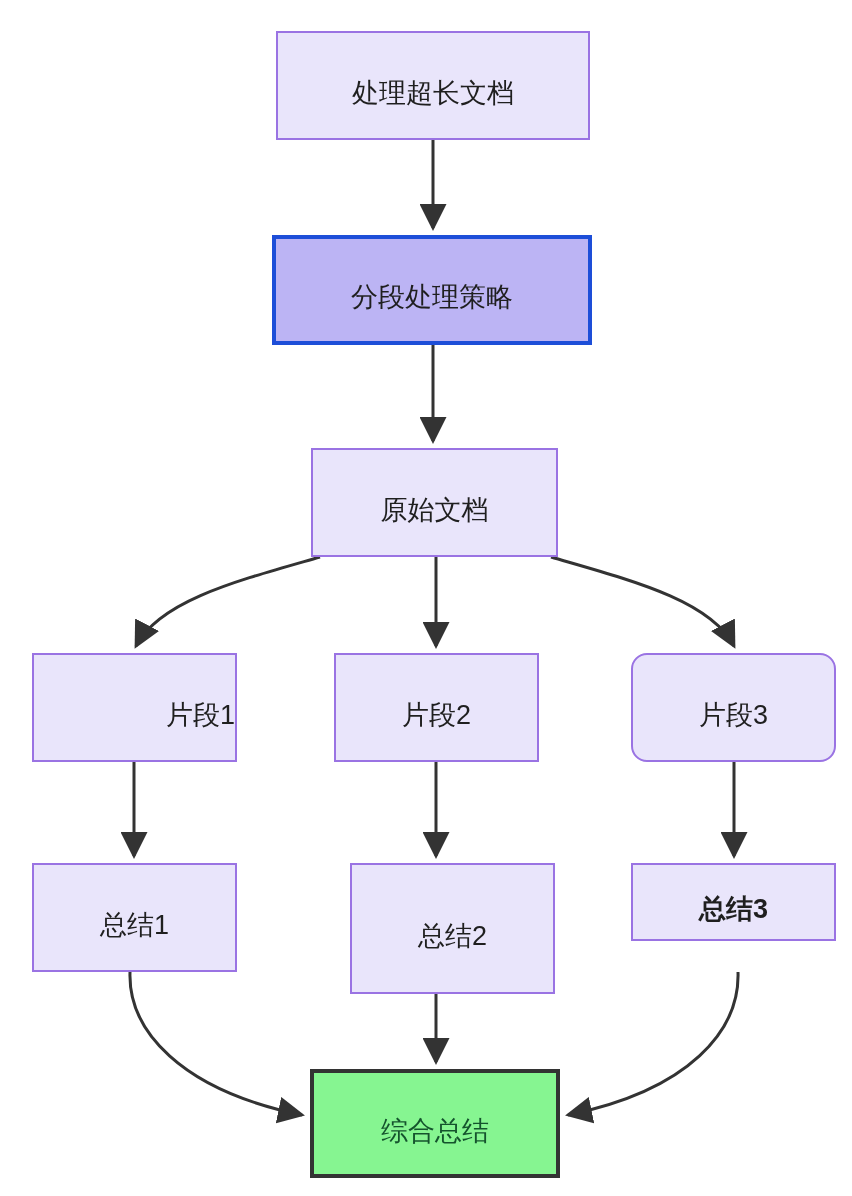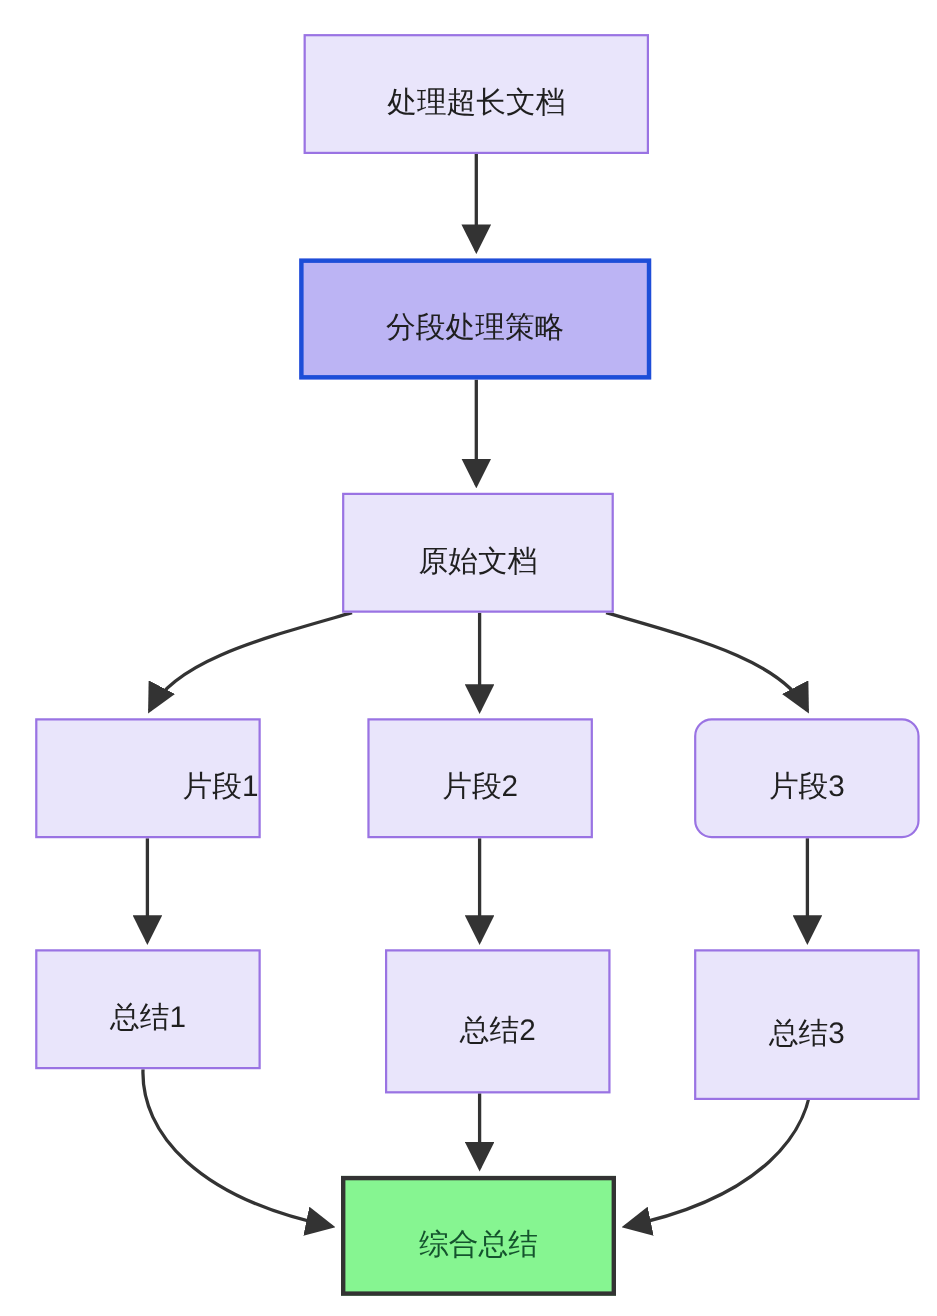--- a/index.html
+++ b/index.html
@@ -122,21 +122,21 @@
   </div>
 
   <div class="node style-default" style="left:32px; top:863px; width:205px; height:109px;">
     <span class="node-label">总结1</span>
   </div>
 
   <div class="node style-default" style="left:350px; top:863px; width:205px; height:131px;">
     <span class="node-label">总结2</span>
   </div>
 
-  <div class="node style-default" style="left:631px; top:863px; width:205px; height:137px;">
+  <div class="node style-default" style="left:631px; top:863px; width:205px; height:78px;font-weight:bold;">
     <span class="node-label">总结3</span>
   </div>
 
   <div class="node style-final" style="left:310px; top:1069px; width:250px; height:109px;">
     <span class="node-label">综合总结</span>
   </div>
 
 </div>
 
 </body></html>

